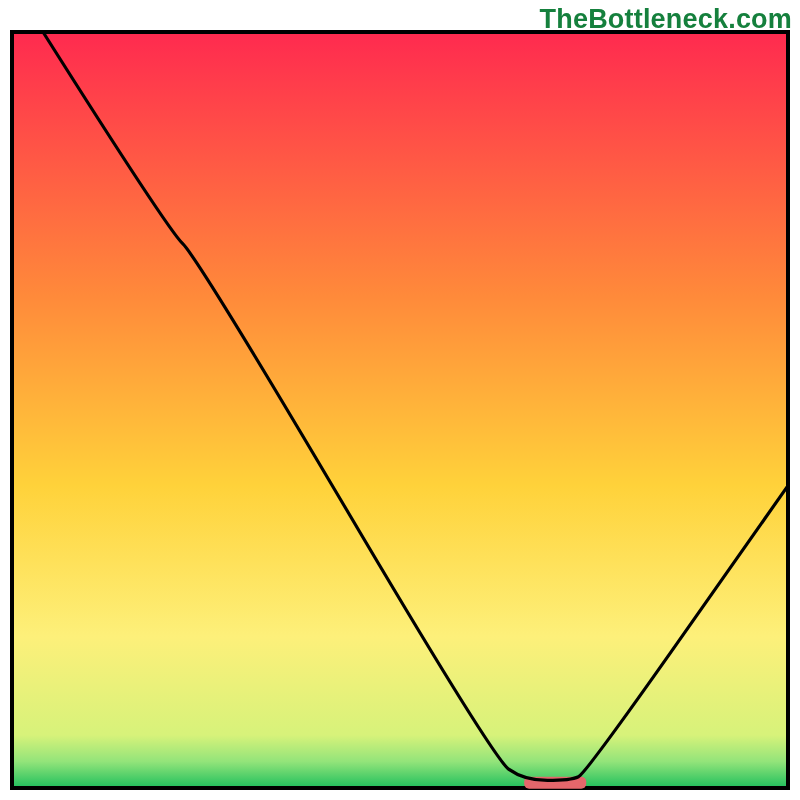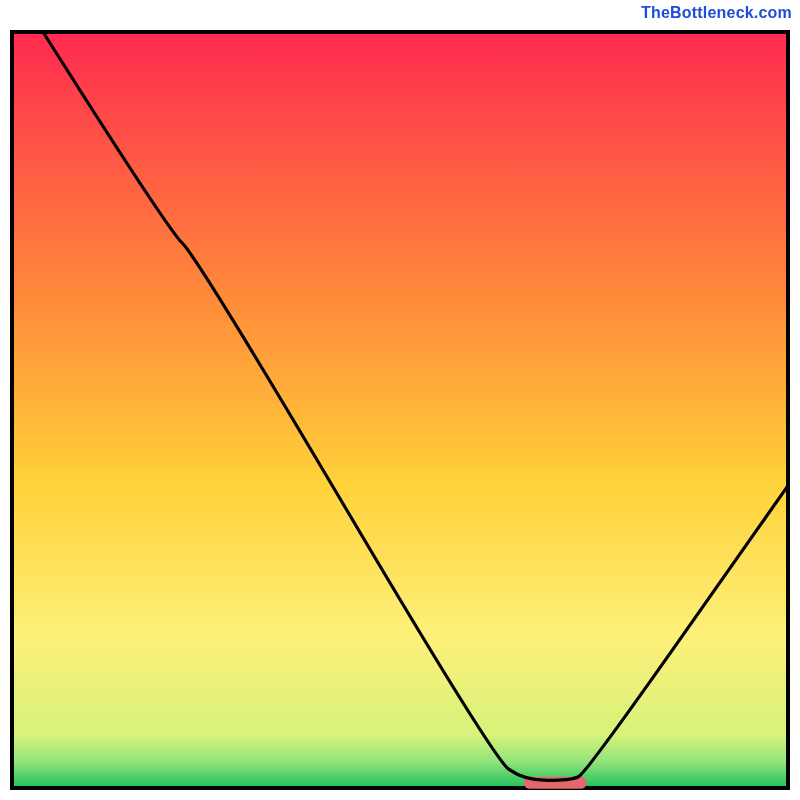--- a/index.html
+++ b/index.html
@@ -12,23 +12,23 @@
   }
   .wrap {
     position: relative;
     width: 800px;
     height: 800px;
   }
   .watermark {
     position: absolute;
     top: 4px;
     right: 8px;
-    font-size: 16px;
+    font-size: 27px;
     font-weight: 600;
-    color: #1d4ed8;
+    color: #15803d;
     letter-spacing: 0.2px;
   }
   .plot {
     position: absolute;
     
     left: 10px;
     top: 30px;
     width: 780px;
     height: 760px;
   }

